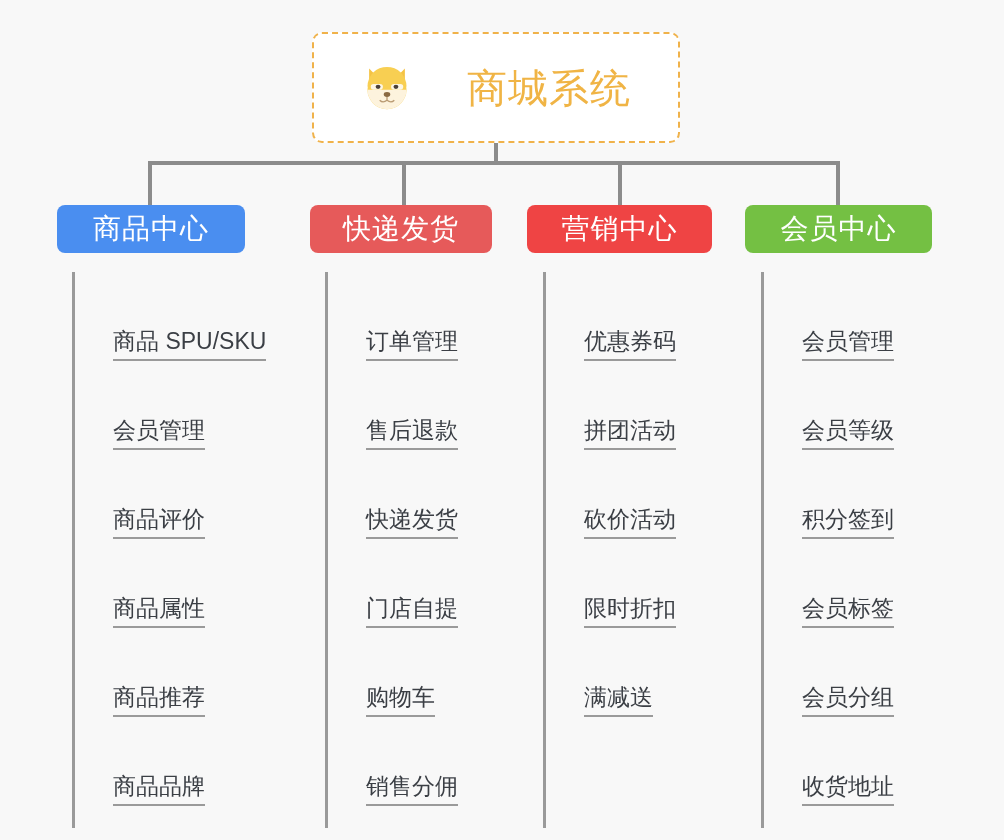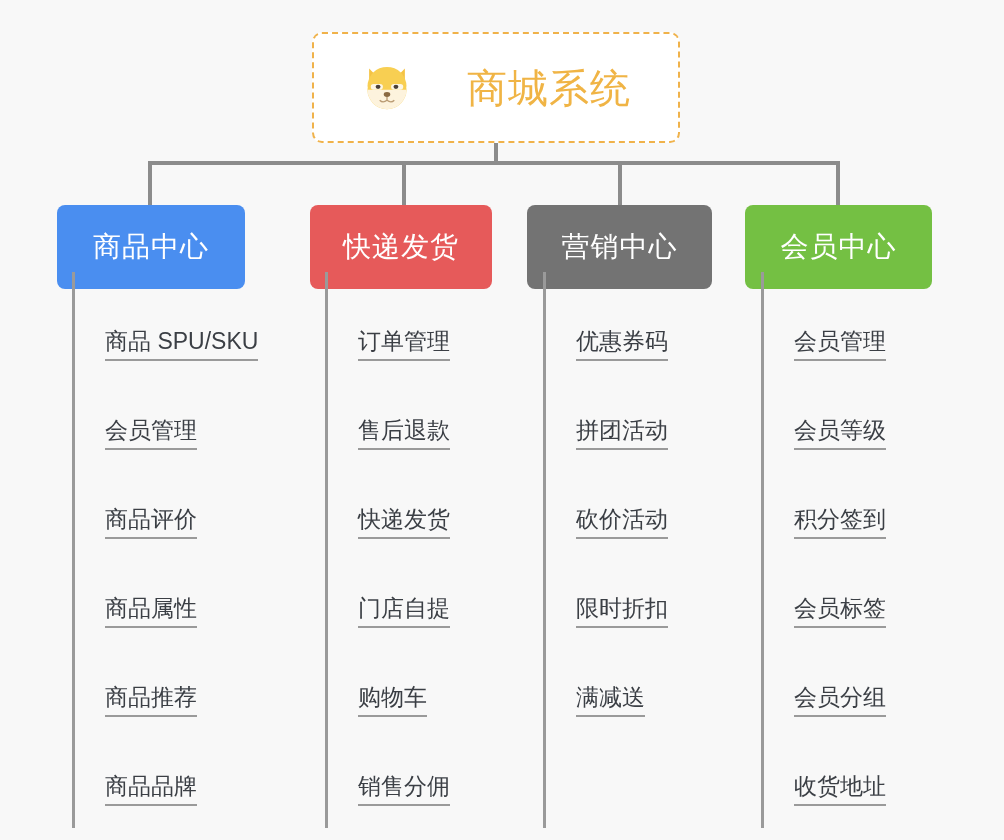--- a/index.html
+++ b/index.html
@@ -55,21 +55,21 @@
   .line {
     position: absolute;
     background: #8c8c8c;
   }
   .v-line { width: 4px; }
   .h-line { height: 4px; }
 
   
   .cat-box {
     position: absolute;
-    height: 84px;
+    height: 48px;
     border-radius: 8px;
     display: flex;
     align-items: center;
     justify-content: center;
     box-sizing: border-box;
   }
   .cat-label {
     color: #ffffff;
     font-size: 28px;
     line-height: 1;
@@ -94,21 +94,21 @@
     left: 3px;
     top: 0;
     list-style: none;
     margin: 0;
     padding: 0;
   }
   .leaf-item {
     height: 89px;
     display: flex;
     align-items: flex-end;
-    padding-left: 30px;
+    padding-left: 38px;
     box-sizing: border-box;
   }
   .leaf-text {
     display: inline-block;
     color: #3b3f45;
     font-size: 23px;
     line-height: 1.15;
     white-space: nowrap;
     padding-bottom: 5px;
     border-bottom: 2px solid #9a9a9a;
@@ -146,21 +146,21 @@
   <div class="line v-line" style="left:402px; top:161px; height:44px;"></div>
   <div class="line v-line" style="left:618px; top:161px; height:44px;"></div>
   <div class="line v-line" style="left:836px; top:161px; height:44px;"></div>
 
   <div class="cat-box" style="left:57px; top:205px; width:188px; background:#4a8ef0;">
     <span class="cat-label">商品中心</span>
   </div>
   <div class="cat-box" style="left:310px; top:205px; width:182px; background:#e65a5a;">
     <span class="cat-label">快递发货</span>
   </div>
-  <div class="cat-box" style="left:527px; top:205px; width:185px; background:#737373;">
+  <div class="cat-box" style="left:527px; top:205px; width:185px; background:#ef4444;">
     <span class="cat-label">营销中心</span>
   </div>
   <div class="cat-box" style="left:745px; top:205px; width:187px; background:#74c043;">
     <span class="cat-label">会员中心</span>
   </div>
 
   <div class="branch" style="left:72px;">
     <div class="branch-spine" style="height:556px;"></div>
     <ul class="leaf-list">
       <li class="leaf-item">

